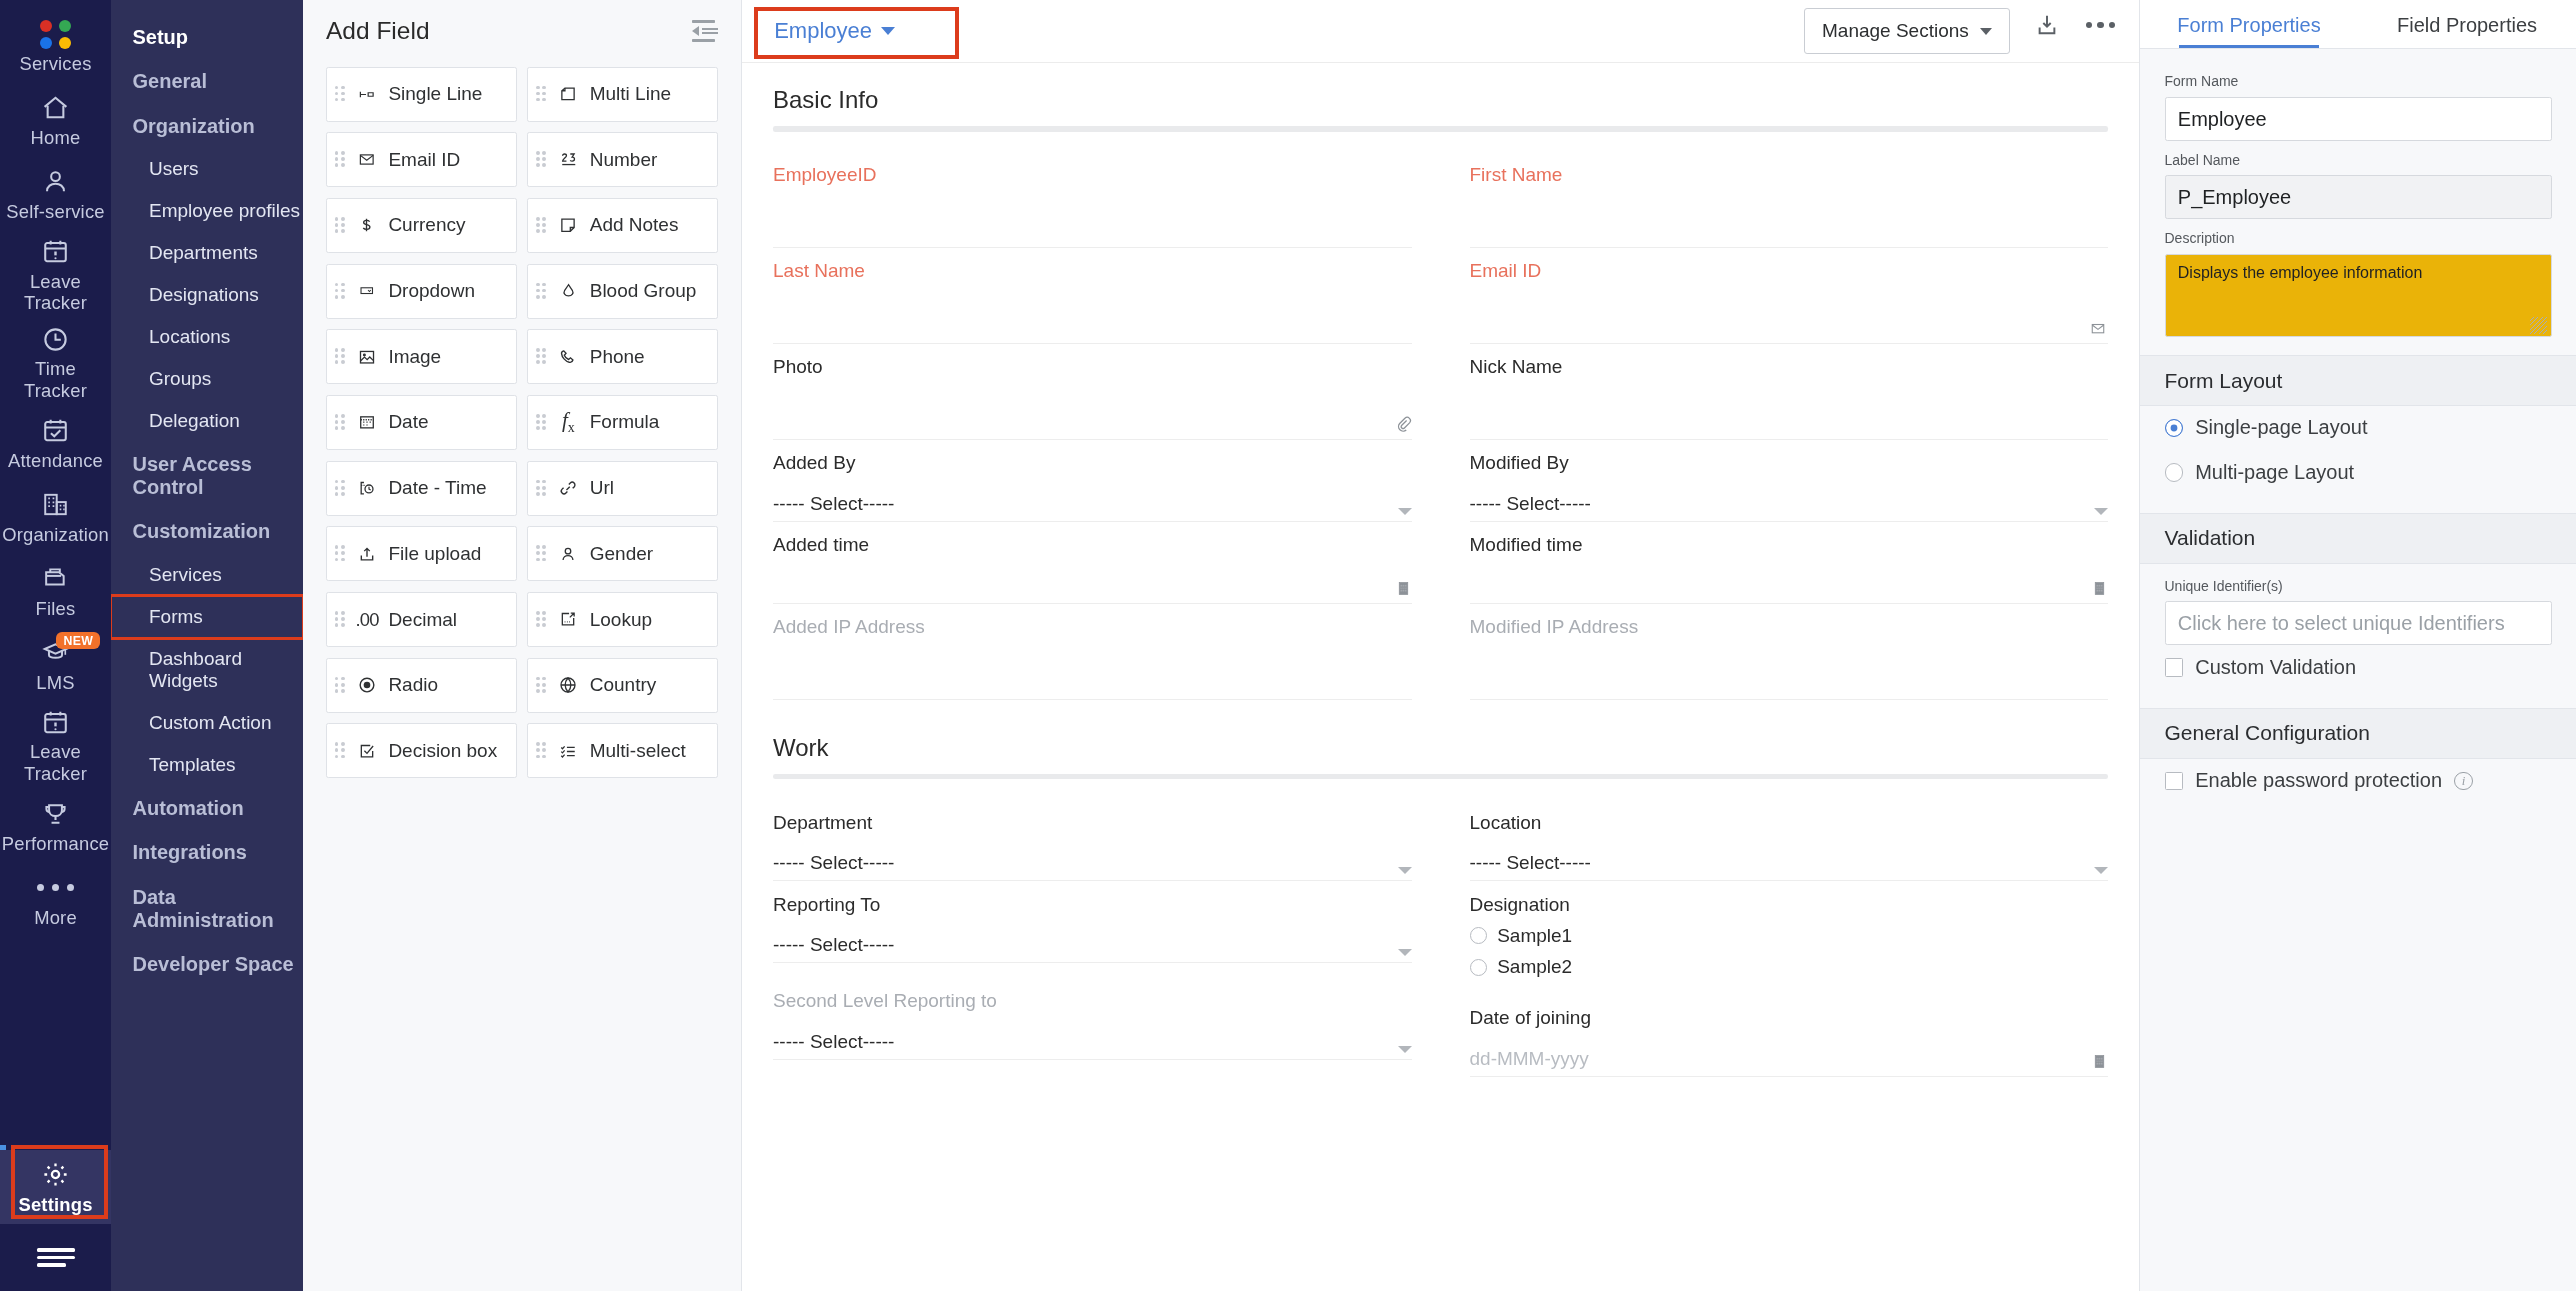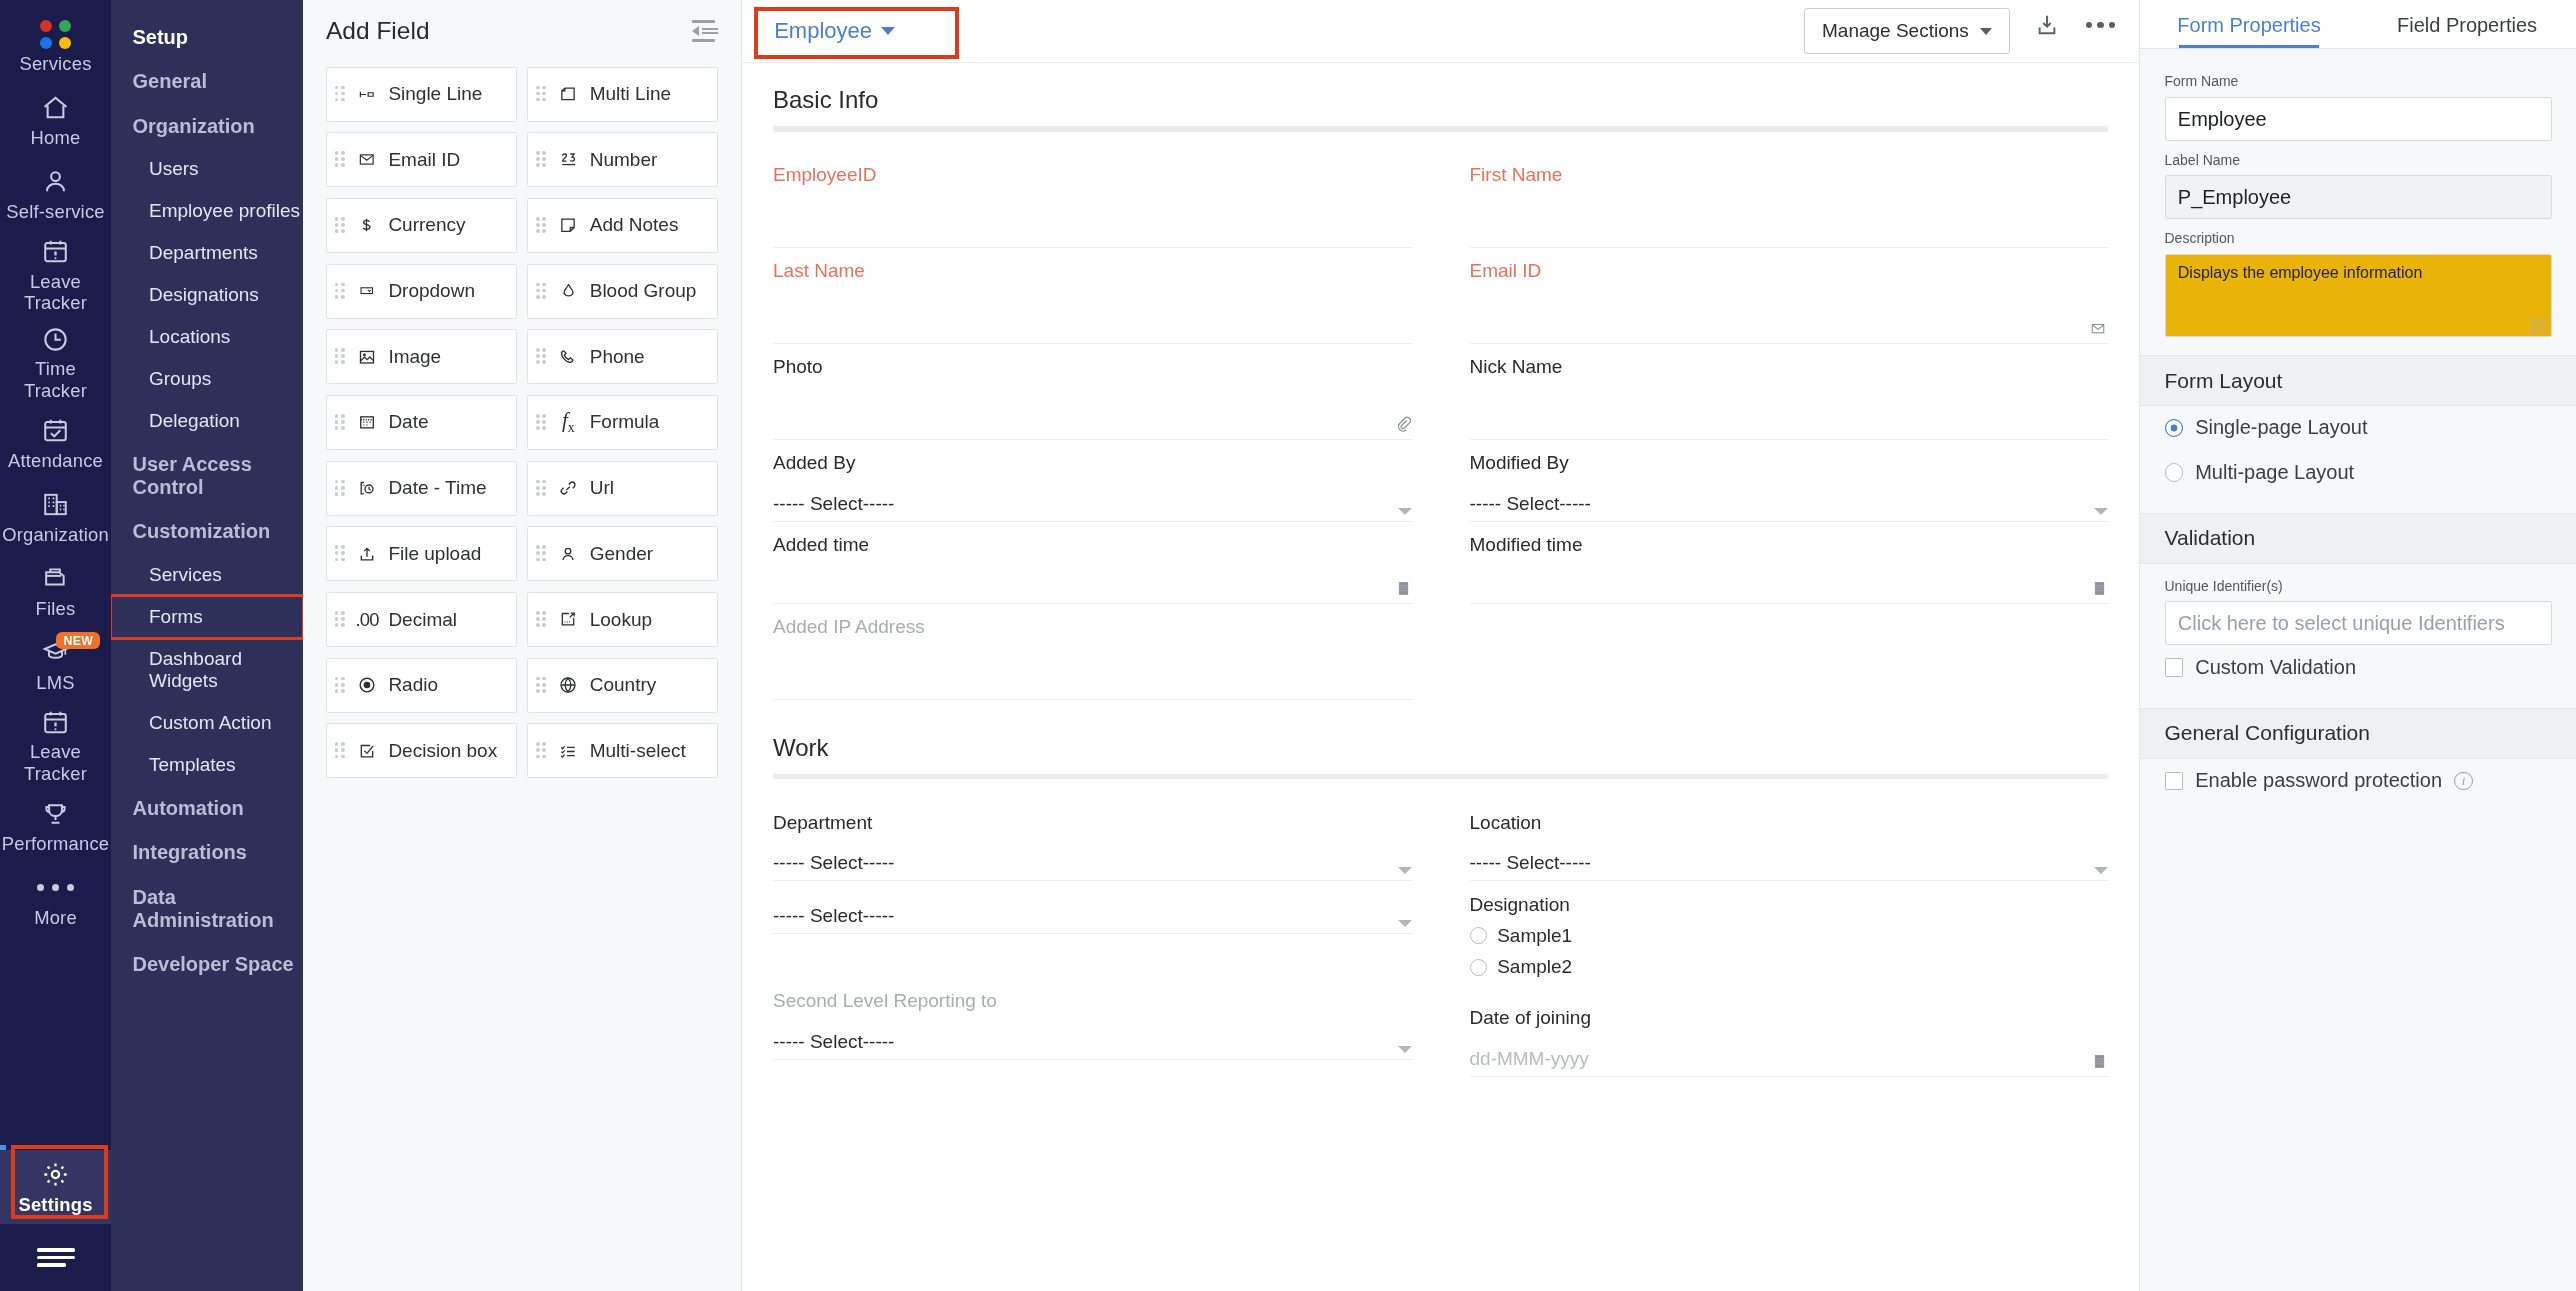--- a/index.html
+++ b/index.html
@@ -934,20 +934,26 @@
               </span>
           </div>
         </div>
 
         <div class="fld">
           <div class="fld-label muted">Added IP Address</div>
           <div class="fld-ctl tall">
               <span class="placeholder grey"></span>
             </div>
         </div>
+        <div class="fld">
+          <div class="fld-label muted">Modified IP Address</div>
+          <div class="fld-ctl tall">
+              <span class="placeholder grey"></span>
+            </div>
+        </div>
       </div>
 
       <div class="sec-title" style="margin-top:34px">Work</div>
       <div class="sec-rule"></div>
 
       <div class="fgrid">
 
         <div class="fld">
           <div class="fld-label">Department</div>
           <div class="fld-ctl">
@@ -957,20 +963,21 @@
         </div>
         <div class="fld">
           <div class="fld-label">Location</div>
           <div class="fld-ctl">
             <span class="placeholder">----- Select-----</span>
             <span class="sel-chev"></span>
           </div>
         </div>
 
         <div class="fld">
+          <div class="fld-label">Reporting To</div>
           <div class="fld-ctl">
             <span class="placeholder">----- Select-----</span>
             <span class="sel-chev"></span>
           </div>
         </div>
         <div class="fld">
           <div class="fld-label">Designation</div>
           <div class="radio-row">
             <span class="radio-o"></span>
             <span>Sample1</span>

